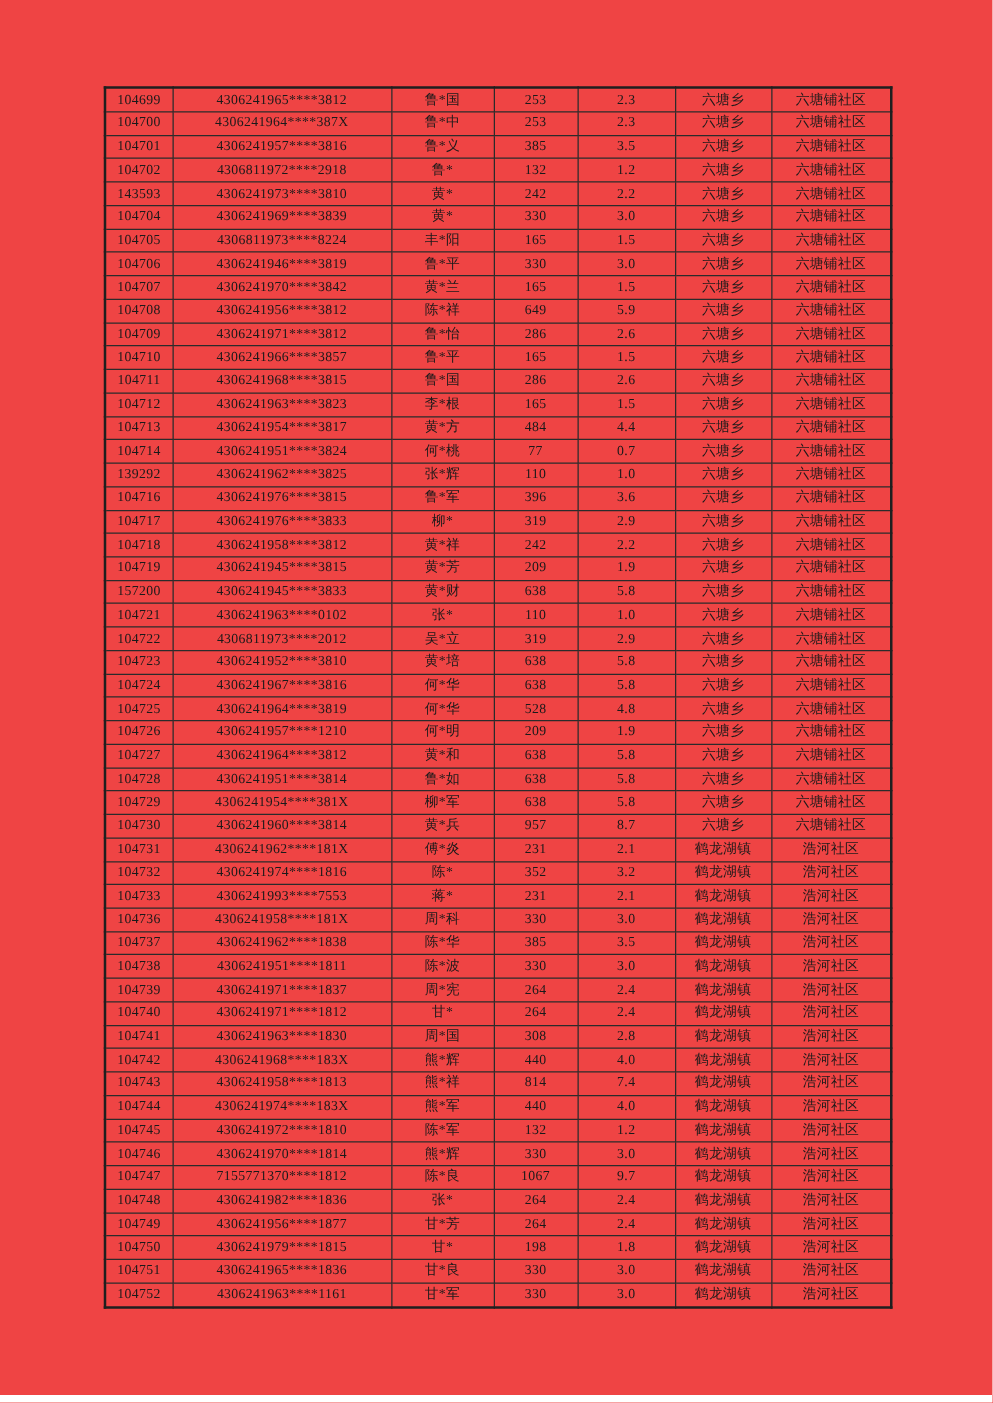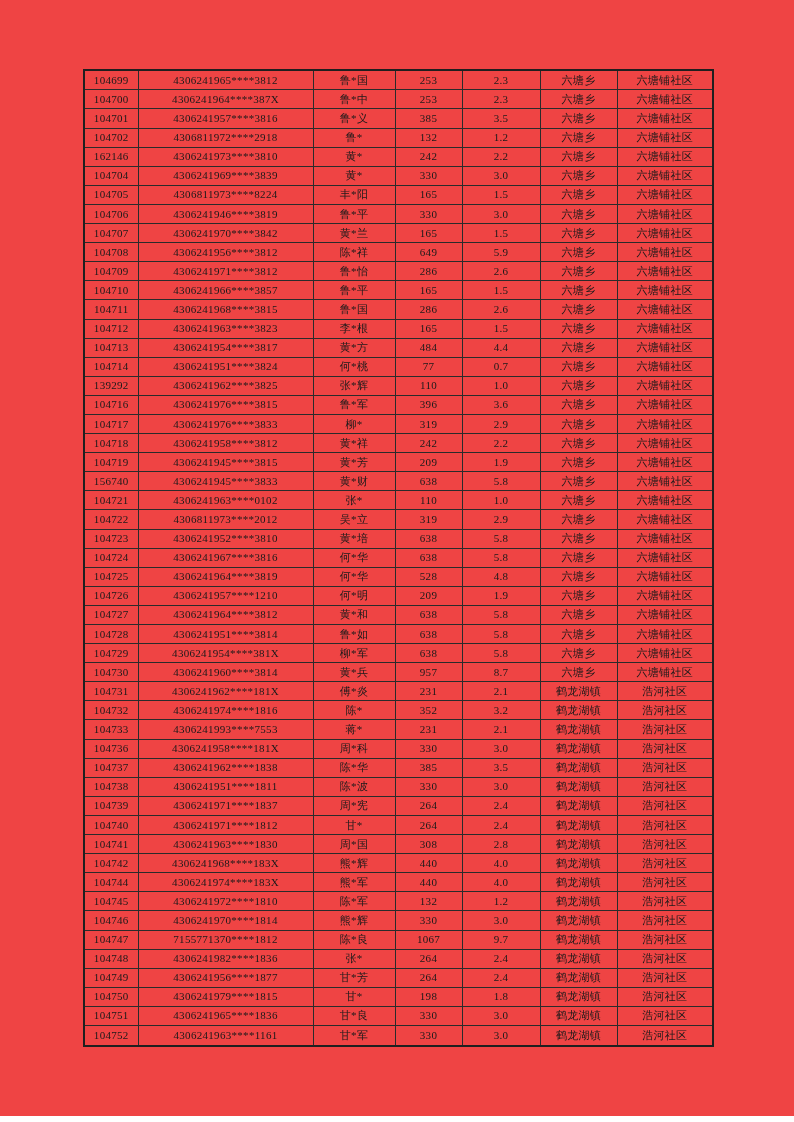--- a/index.html
+++ b/index.html
@@ -90,21 +90,21 @@
         <tr>
           <td>104702</td>
           <td>4306811972****2918</td>
           <td>鲁*</td>
           <td>132</td>
           <td>1.2</td>
           <td>六塘乡</td>
           <td>六塘铺社区</td>
         </tr>
         <tr>
-          <td>162146</td>
+          <td>143593</td>
           <td>4306241973****3810</td>
           <td>黄*</td>
           <td>242</td>
           <td>2.2</td>
           <td>六塘乡</td>
           <td>六塘铺社区</td>
         </tr>
         <tr>
           <td>104704</td>
           <td>4306241969****3839</td>
@@ -243,21 +243,21 @@
         <tr>
           <td>104719</td>
           <td>4306241945****3815</td>
           <td>黄*芳</td>
           <td>209</td>
           <td>1.9</td>
           <td>六塘乡</td>
           <td>六塘铺社区</td>
         </tr>
         <tr>
-          <td>156740</td>
+          <td>157200</td>
           <td>4306241945****3833</td>
           <td>黄*财</td>
           <td>638</td>
           <td>5.8</td>
           <td>六塘乡</td>
           <td>六塘铺社区</td>
         </tr>
         <tr>
           <td>104721</td>
           <td>4306241963****0102</td>
@@ -432,20 +432,29 @@
         <tr>
           <td>104742</td>
           <td>4306241968****183X</td>
           <td>熊*辉</td>
           <td>440</td>
           <td>4.0</td>
           <td>鹤龙湖镇</td>
           <td>浩河社区</td>
         </tr>
         <tr>
+          <td>104743</td>
+          <td>4306241958****1813</td>
+          <td>熊*祥</td>
+          <td>814</td>
+          <td>7.4</td>
+          <td>鹤龙湖镇</td>
+          <td>浩河社区</td>
+        </tr>
+        <tr>
           <td>104744</td>
           <td>4306241974****183X</td>
           <td>熊*军</td>
           <td>440</td>
           <td>4.0</td>
           <td>鹤龙湖镇</td>
           <td>浩河社区</td>
         </tr>
         <tr>
           <td>104745</td>

